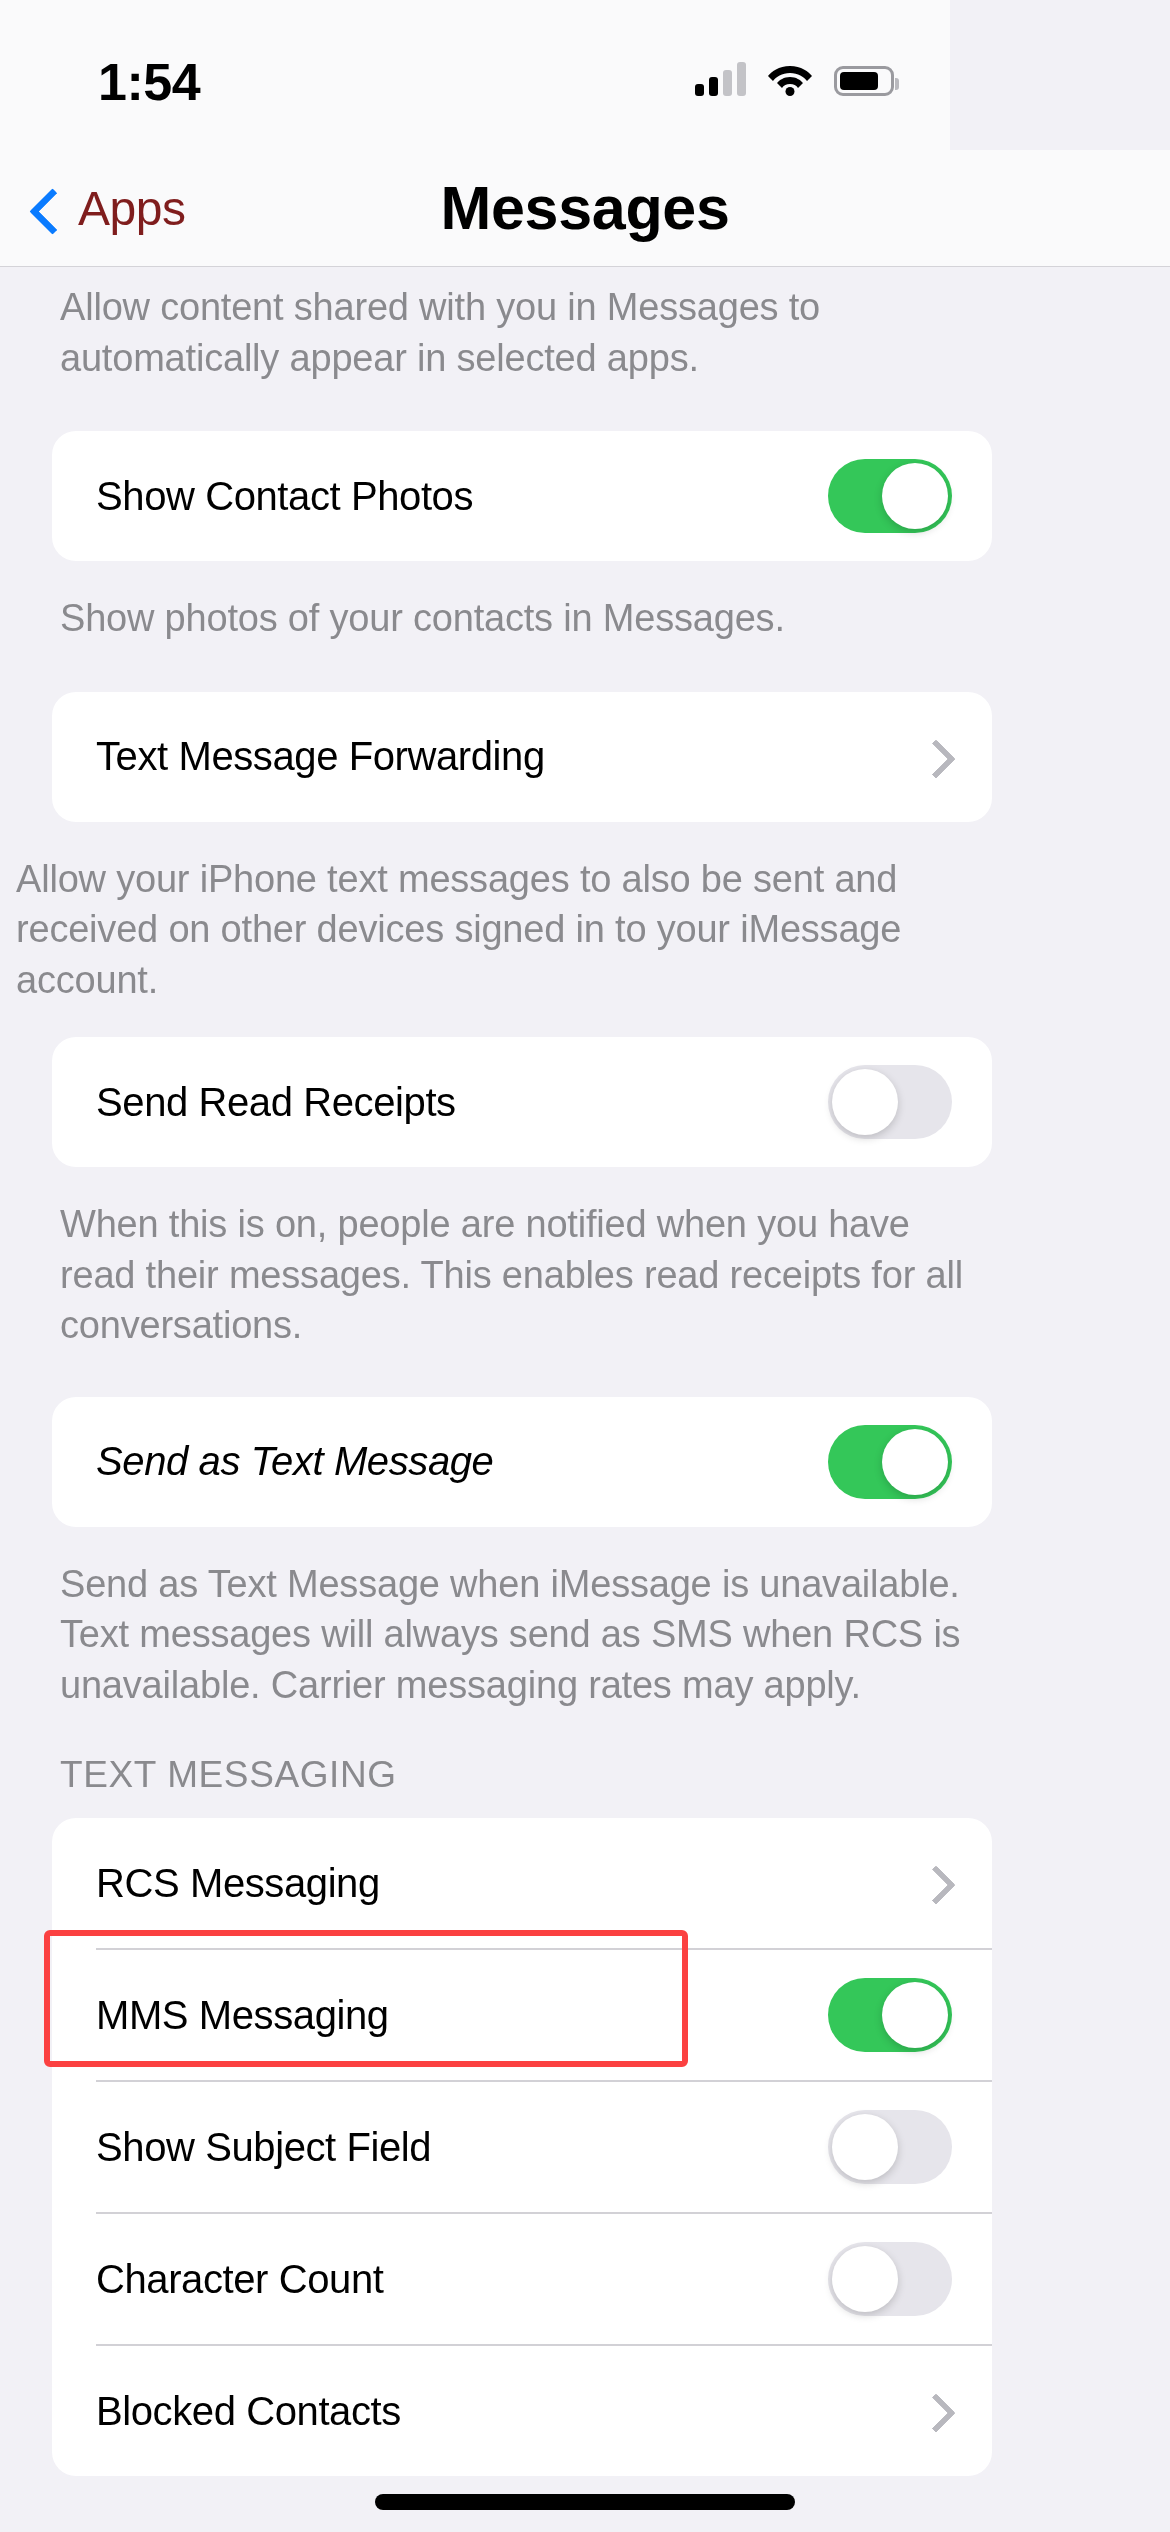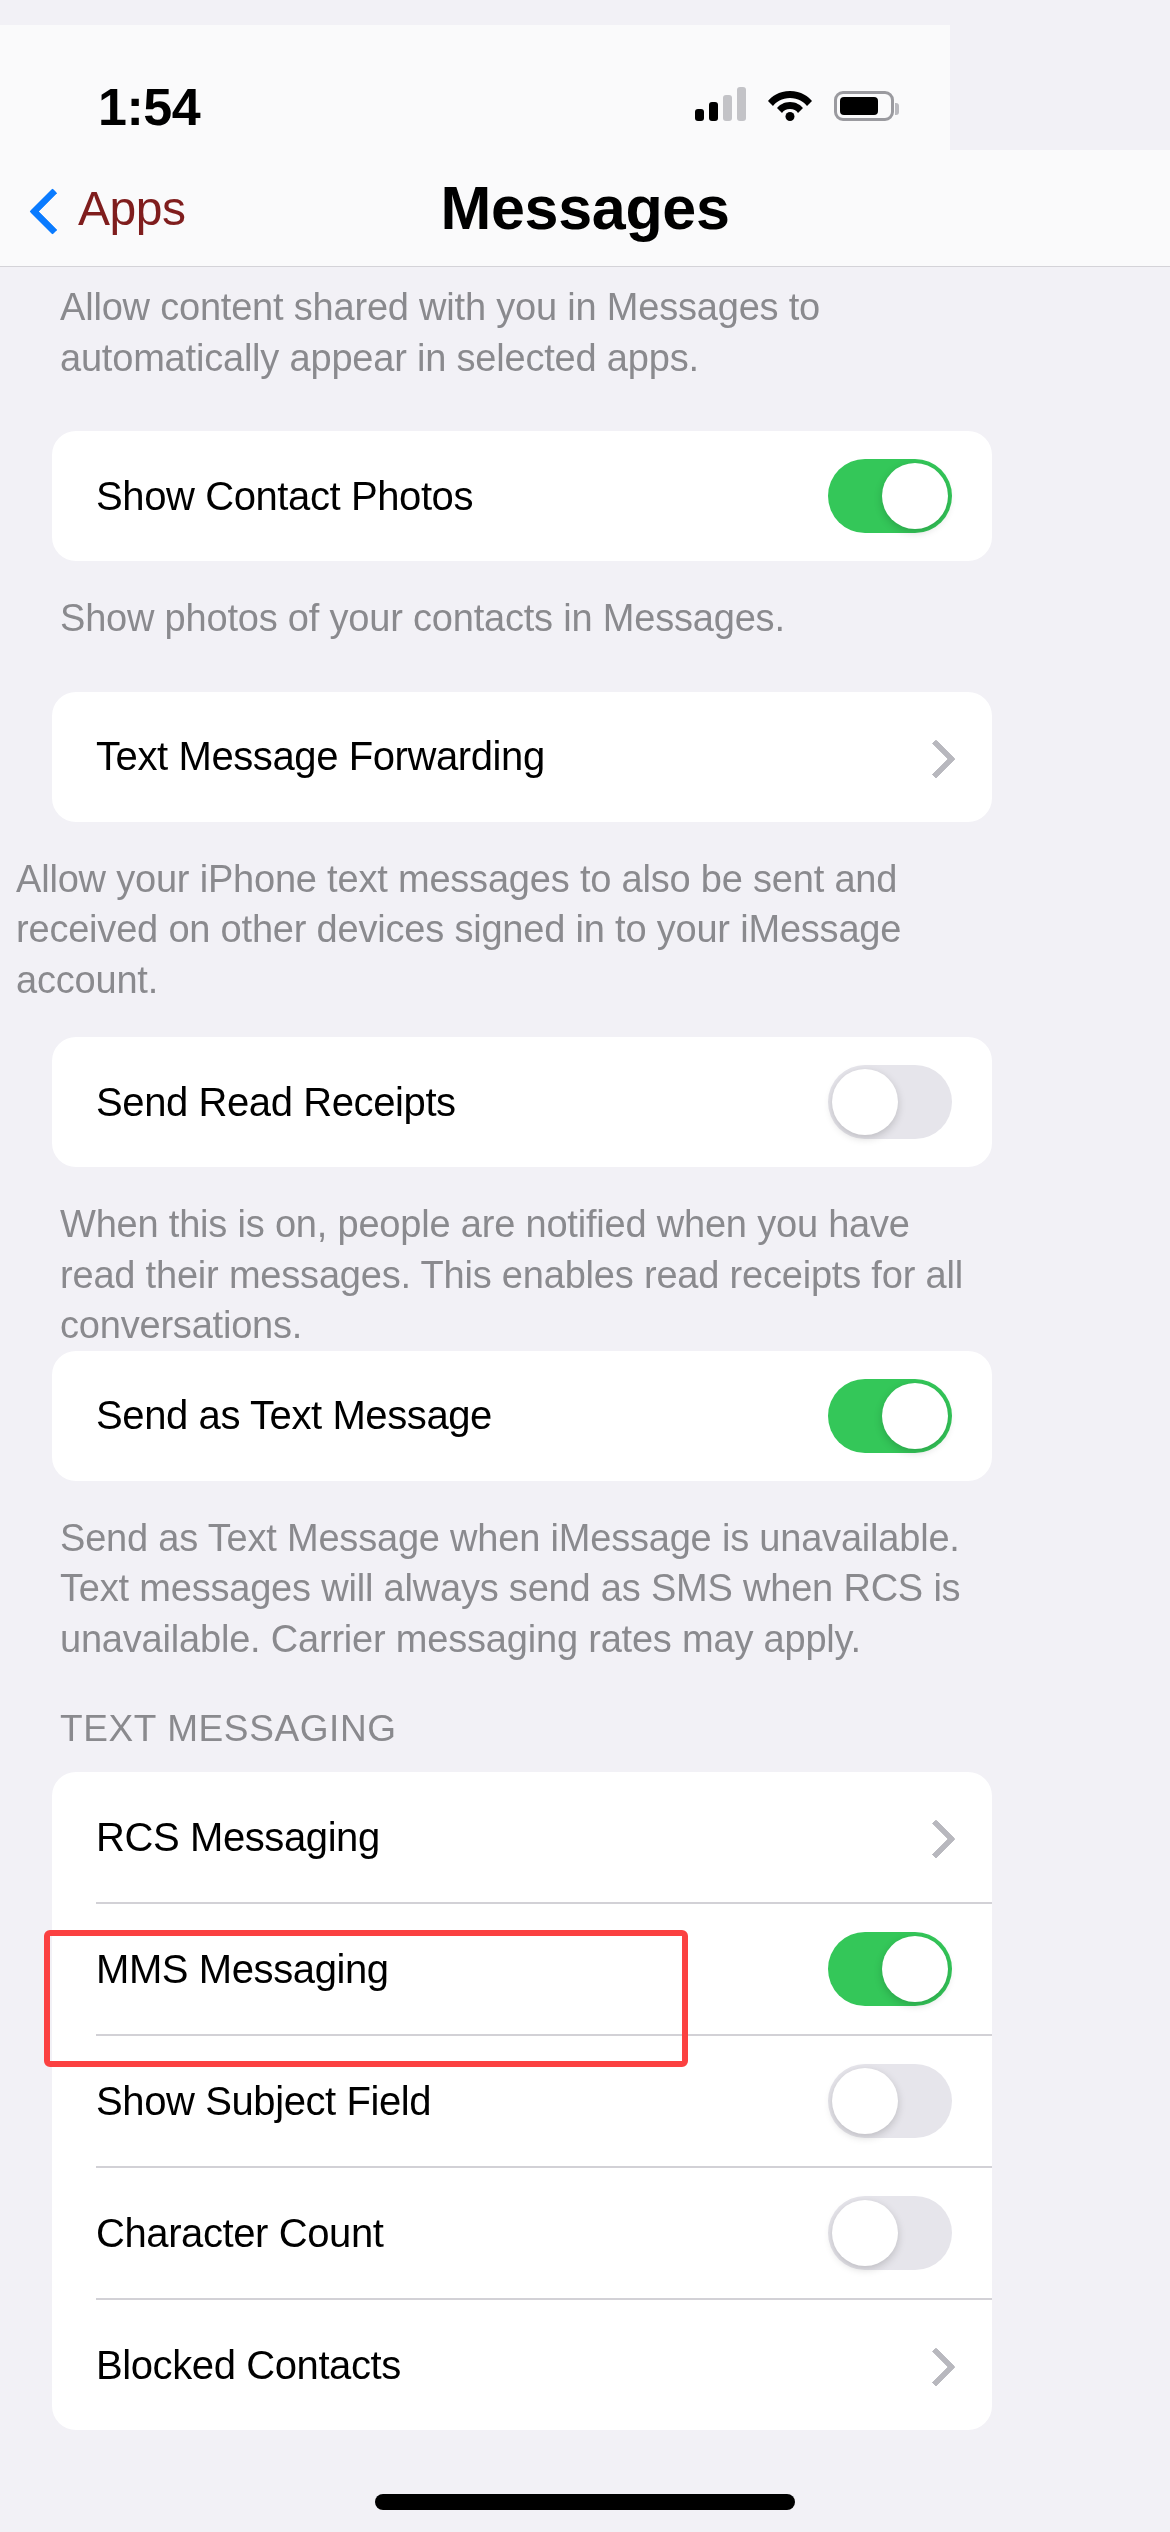--- a/index.html
+++ b/index.html
@@ -10,21 +10,20 @@
     overflow:hidden;
     position:relative;
   }
 
   
   .statusbar {
     position:absolute; top:0; left:0; width:950px; height:150px;
     background:#fafafb;
     display:flex; align-items:center; justify-content:space-between;
     padding:0 62px 0 0;
-    margin-top:25px;
   }
   .sb-time {
     position:absolute; left:98px; top:52px;
     font-size:52px; font-weight:700; color:#000;
     letter-spacing:-0.5px;
   }
   .sb-right {
     position:absolute; right:56px; top:48px;
     display:flex; align-items:flex-end; gap:20px; height:48px;
   }
@@ -196,21 +195,21 @@
   <div class="group" style="margin-top:32px;">
     <div class="row">
       <span class="row-label">Send Read Receipts</span>
       <span class="toggle off">
           <span class="knob"></span>
         </span>
     </div>
   </div>
   <div class="footnote" style="padding-top:32px;">When this is on, people are notified when you have read their messages. This enables read receipts for all conversations.</div>
 
-  <div class="group" style="">
+  <div class="group" style="margin-top:46px;font-style:italic;">
     <div class="row">
       <span class="row-label">Send as Text Message</span>
       <span class="toggle on">
           <span class="knob"></span>
         </span>
     </div>
   </div>
   <div class="footnote" style="padding-top:32px;">Send as Text Message when iMessage is unavailable. Text messages will always send as SMS when RCS is unavailable. Carrier messaging rates may apply.</div>
 
   <div class="section-header" style="padding-top:44px;">TEXT MESSAGING</div>

